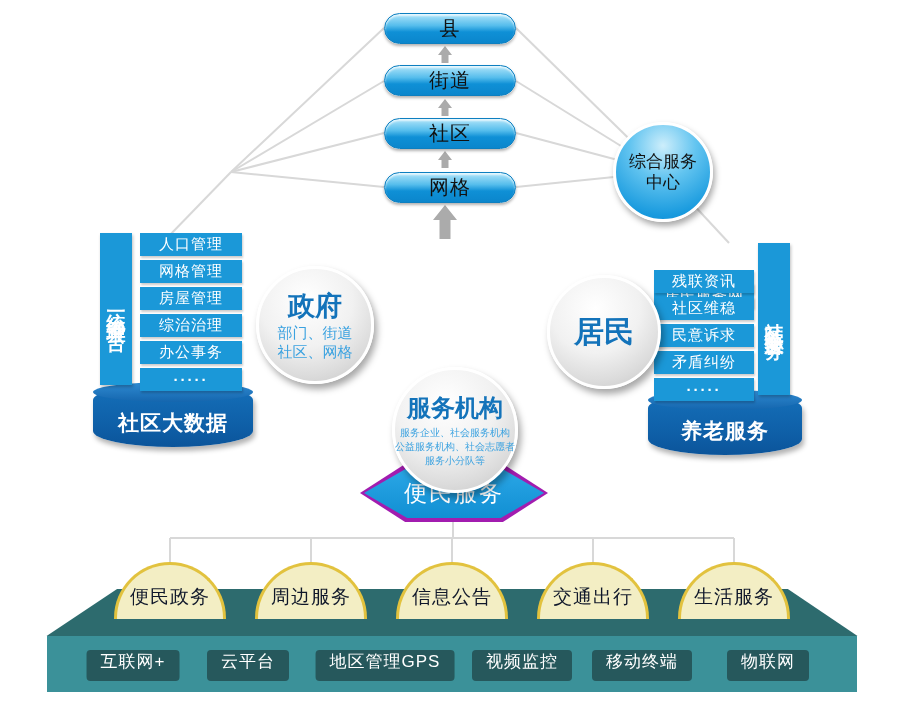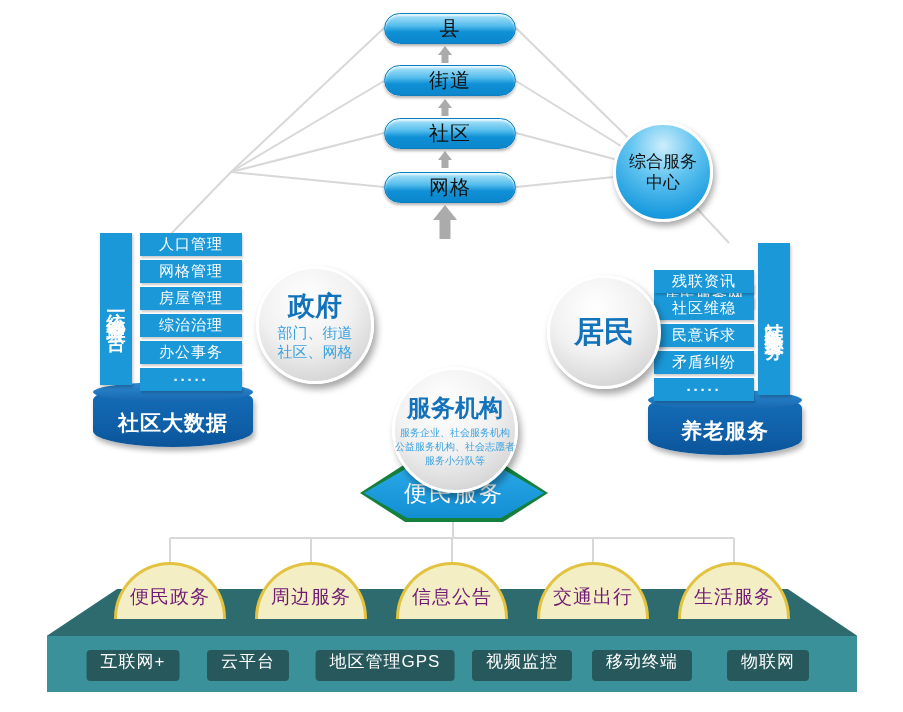--- a/index.html
+++ b/index.html
@@ -73,37 +73,37 @@
   }
   .cylinder span {
     position:absolute; left:0; right:0; bottom:10px; text-align:center;
     color:#fff; font-weight:bold; font-size:21px; letter-spacing:1px;
   }
 
   
   .hex-outer {
     position:absolute; z-index:4;
     clip-path:polygon(0% 50%,24% 0%,76% 0%,100% 50%,76% 100%,24% 100%);
-    background:#15803d; filter:drop-shadow(3px 4px 3px rgba(0,0,0,.35));
+    background:#a21caf; filter:drop-shadow(3px 4px 3px rgba(0,0,0,.35));
   }
   .hex-inner {
     position:absolute; inset:4px;
     clip-path:polygon(0% 50%,24% 0%,76% 0%,100% 50%,76% 100%,24% 100%);
     background:linear-gradient(180deg,#2ba7e6 0%,#118fd3 100%);
     display:flex; align-items:center; justify-content:center;
     color:#fff; font-size:23px; letter-spacing:2px;
   }
 
   
   .arch {
     position:absolute; width:112px; height:57px;
     border:3px solid #e2c23e; border-bottom:none; border-radius:58px 58px 0 0;
     background:#f3eec4; z-index:4;
     display:flex; align-items:flex-end; justify-content:center;
-    font-size:19px; color:#701a75; padding-bottom:9px; letter-spacing:1px;
+    font-size:19px; color:#0f172a; padding-bottom:9px; letter-spacing:1px;
   }
 
   
   .plat-top {
     position:absolute; left:40px; top:589px; width:820px; height:47px;
     clip-path:polygon(9.4% 0,91.2% 0,99.7% 100%,0.8% 100%);
     background:#2d6b6e; z-index:2;
   }
   .plat-front {
     position:absolute; left:47px; top:636px; width:810px; height:56px;

